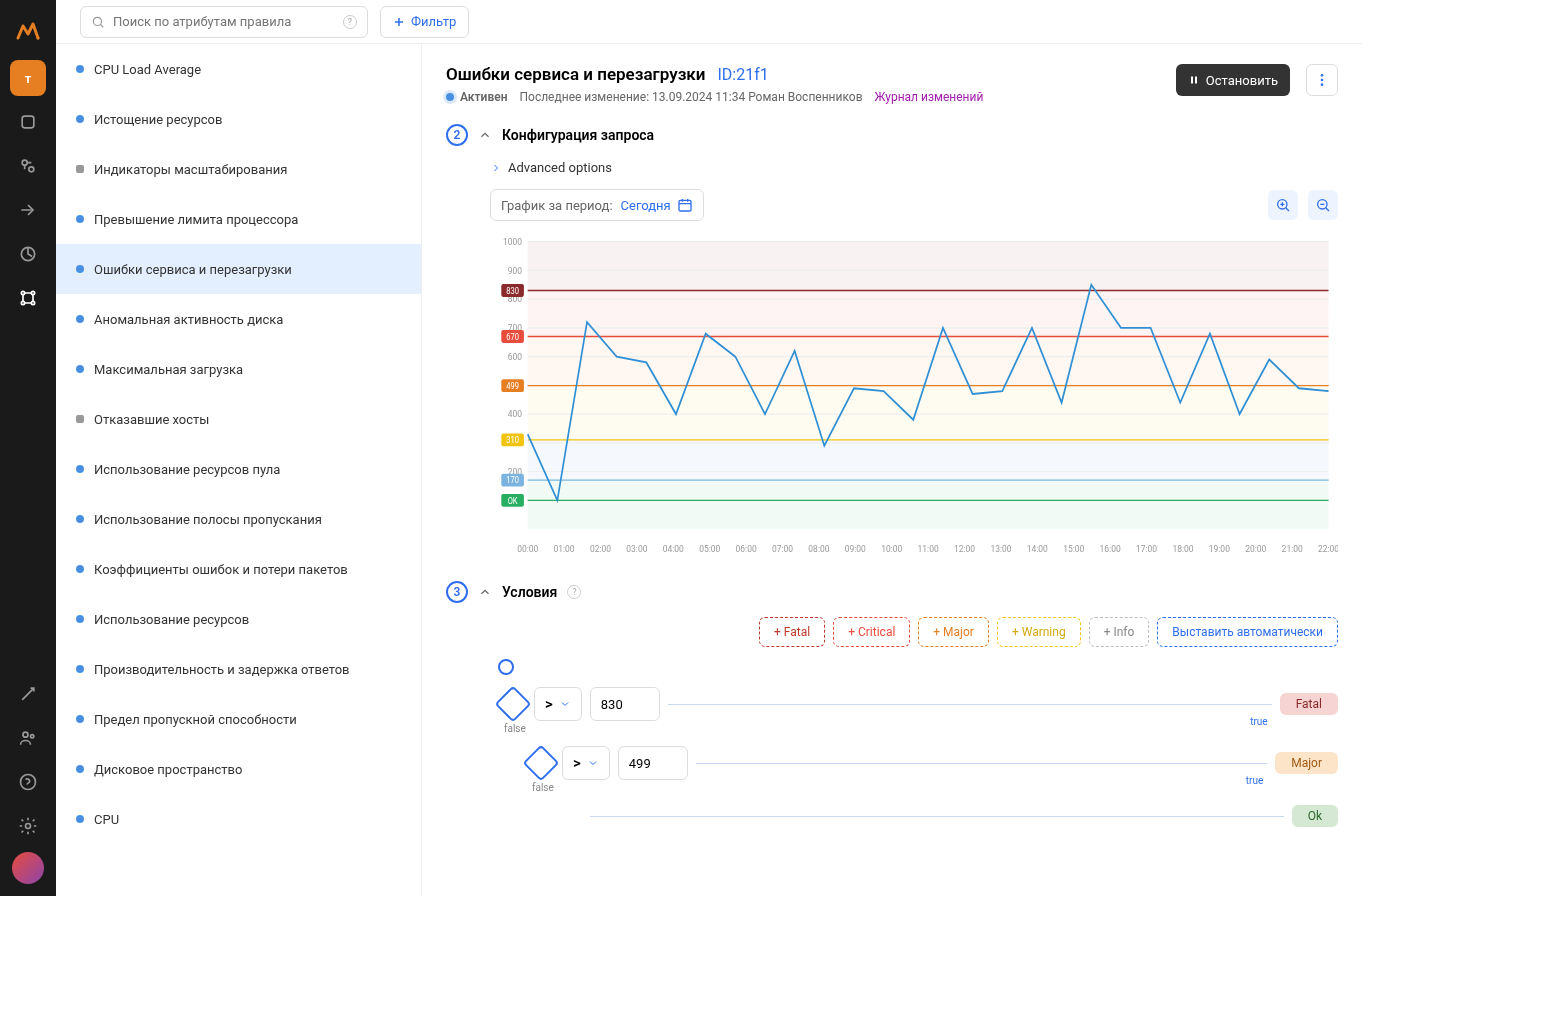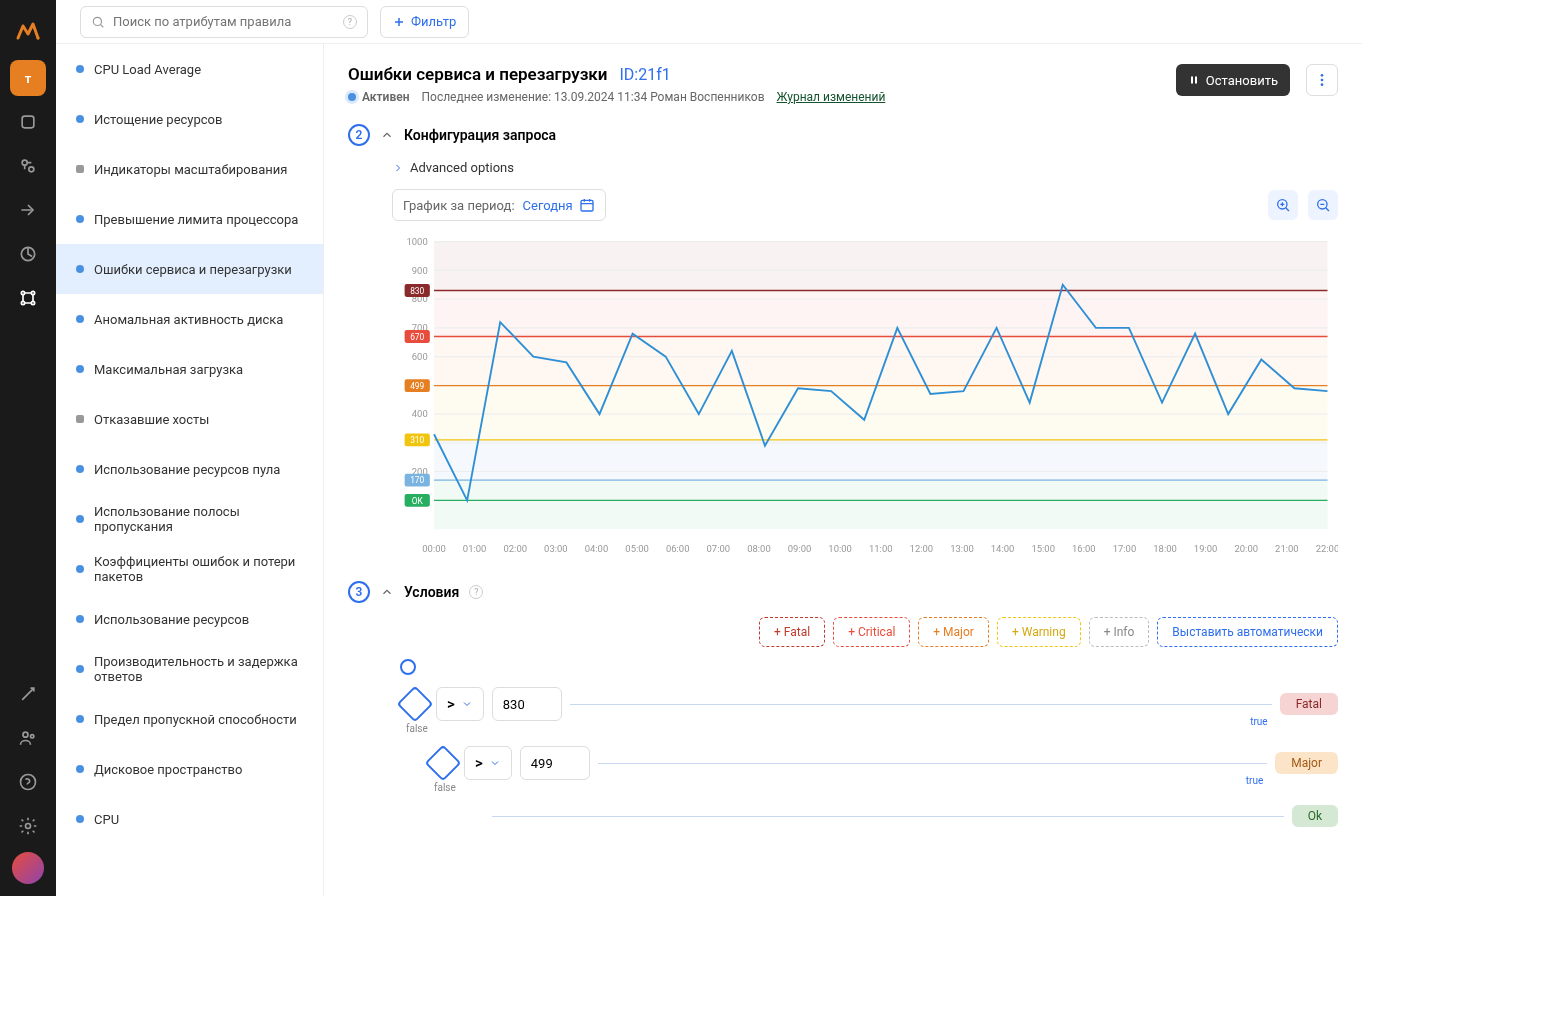--- a/index.html
+++ b/index.html
@@ -17,34 +17,34 @@
 .topbar { height: 52px; display: flex; align-items: center; padding: 0 24px; border-bottom: 1px solid #eee; }
 .title { font-size: 20px; font-weight: 600; }
 .title-count { font-size: 11px; color: #888; margin-left: 6px; vertical-align: super; }
 .tb-spacer { flex: 1; }
 .btn-primary { background: #2f6fed; color: #fff; border: none; border-radius: 6px; padding: 0 14px; height: 34px; font-size: 13px; font-weight: 500; cursor: pointer; display: flex; align-items: center; gap: 6px; }
 .filters { height: 44px; display: flex; align-items: center; padding: 0 24px; gap: 12px; border-bottom: 1px solid #eee; }
 .search { flex: 0 0 288px; height: 32px; border: 1px solid #ddd; border-radius: 6px; display: flex; align-items: center; padding: 0 10px; gap: 8px; color: #999; font-size: 13px; }
 .search input { border: none; outline: none; flex: 1; font-size: 13px; }
 .filter-btn { height: 32px; border: 1px solid #ddd; border-radius: 6px; background: #fff; padding: 0 12px; display: flex; align-items: center; gap: 6px; font-size: 13px; color: #2f6fed; cursor: pointer; }
 .body { flex: 1; display: flex; min-height: 0; }
-.list { width: 268px; border-right: 1px solid #eee; overflow-y: auto; }
+.list { width: 366px; border-right: 1px solid #eee; overflow-y: auto; }
 .list-item { height: 50px; display: flex; align-items: center; padding: 0 20px; gap: 10px; cursor: pointer; font-size: 13px; color: #333; }
 .list-item.selected { background: #e3efff; }
 .dot { width: 8px; height: 8px; border-radius: 2px; flex-shrink: 0; }
 .dot.blue { background: #4a90e2; border-radius: 50%; }
 .dot.gray { background: #999; }
 .content { flex: 1; overflow-y: auto; padding: 20px 24px; min-width: 0; }
 .rule-header { display: flex; align-items: flex-start; gap: 16px; margin-bottom: 20px; }
 .rule-title { font-size: 17px; font-weight: 600; display: flex; align-items: center; gap: 12px; }
 .rule-id { font-size: 16px; color: #2f6fed; font-weight: 400; }
 .rule-meta { font-size: 12px; color: #666; margin-top: 6px; display: flex; align-items: center; gap: 12px; }
 .status-pill { display: inline-flex; align-items: center; gap: 6px; font-size: 12px; font-weight: 600; }
 .status-dot { width: 8px; height: 8px; border-radius: 50%; background: #4a90e2; box-shadow: 0 0 0 3px rgba(74,144,226,0.2); }
-.link { color: #14532d; cursor: pointer; text-decoration: underline; }
+.link { color: #a21caf; cursor: pointer; }
 .btn-dark { background: #333; color: #fff; border: none; border-radius: 6px; height: 32px; padding: 0 12px; font-size: 13px; display: flex; align-items: center; gap: 6px; cursor: pointer; }
 .btn-icon { width: 32px; height: 32px; border: 1px solid #ddd; border-radius: 6px; background: #fff; display: flex; align-items: center; justify-content: center; cursor: pointer; color: #2f6fed; }
 .section { margin-bottom: 20px; }
 .sec-head { display: flex; align-items: center; gap: 10px; margin-bottom: 14px; }
 .step-num { width: 22px; height: 22px; border: 2px solid #2f6fed; border-radius: 50%; display: flex; align-items: center; justify-content: center; font-size: 12px; font-weight: 600; color: #2f6fed; }
 .chev { color: #666; }
 .sec-title { font-size: 14px; font-weight: 600; }
 .help-ic { width: 14px; height: 14px; border-radius: 50%; border: 1px solid #ccc; display: inline-flex; align-items: center; justify-content: center; font-size: 9px; color: #aaa; }
 .adv-row { margin-left: 44px; margin-bottom: 14px; display: flex; align-items: center; gap: 6px; font-size: 13px; color: #333; cursor: pointer; }
 .period-row { margin-left: 44px; display: flex; align-items: center; gap: 10px; margin-bottom: 10px; }

